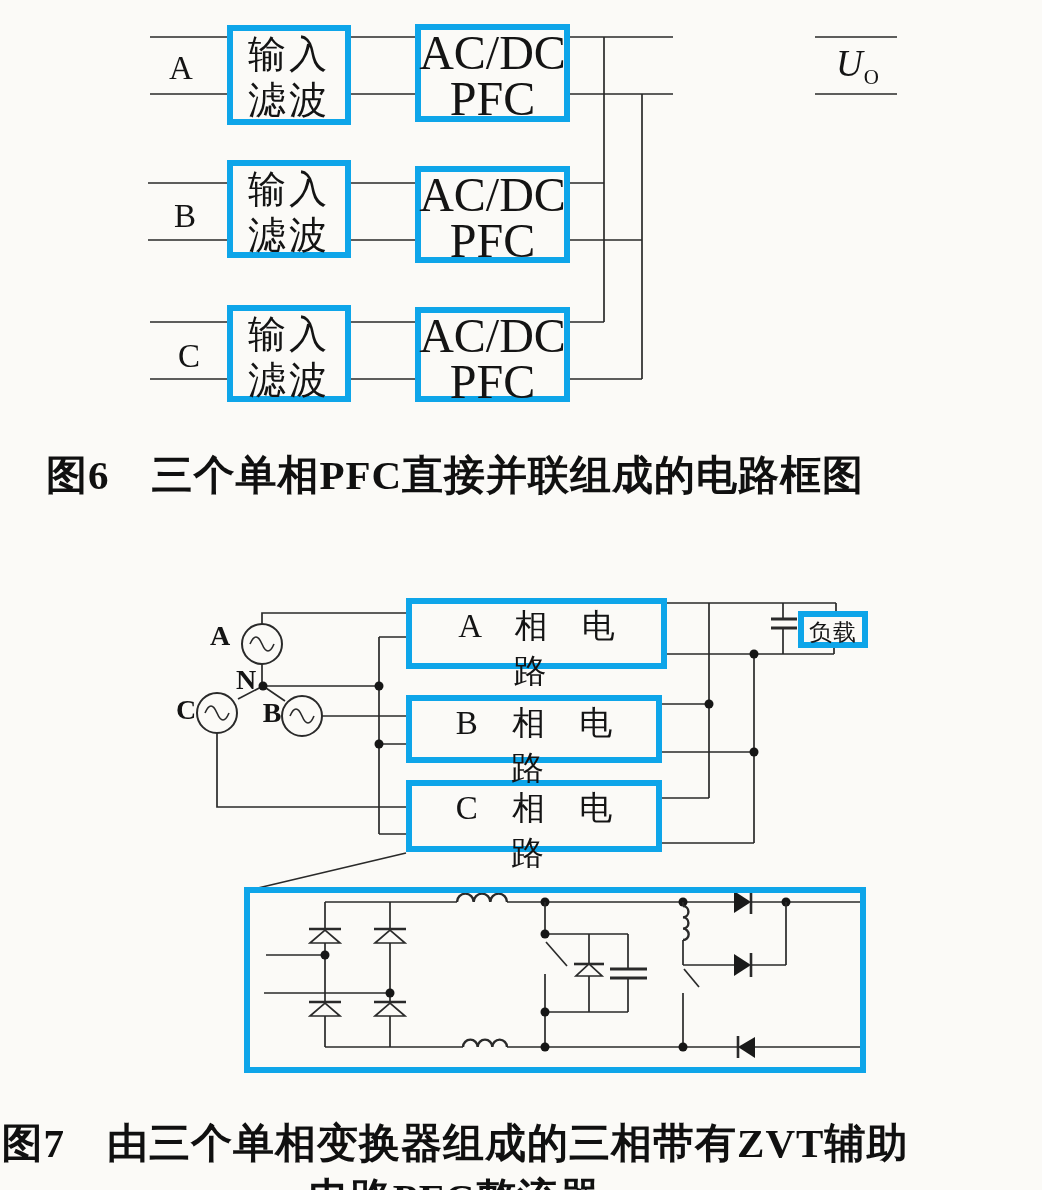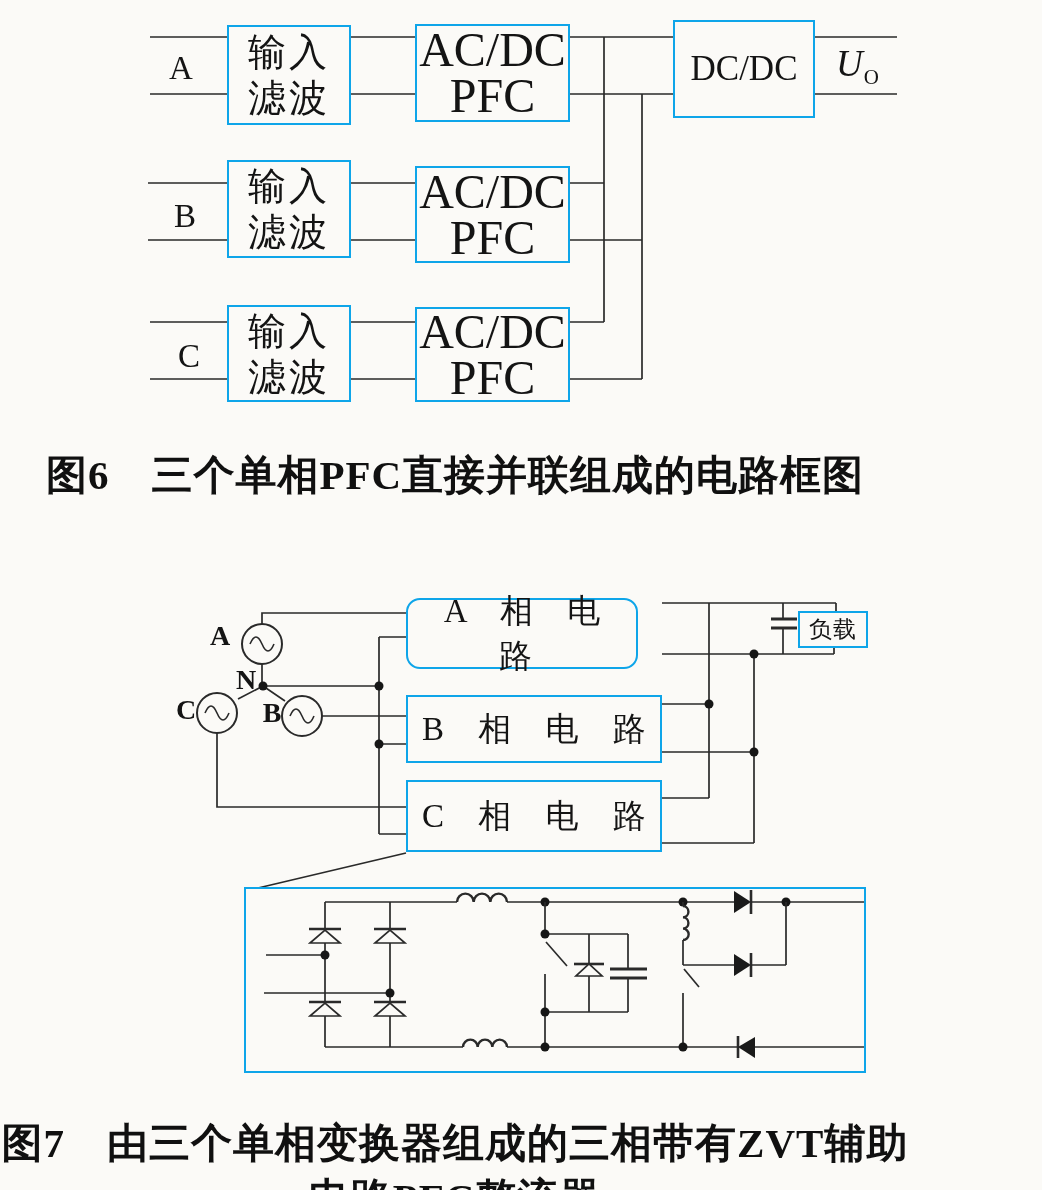--- a/index.html
+++ b/index.html
@@ -3,22 +3,22 @@
 <meta charset="utf-8">
 <style>
   html,body{margin:0;padding:0;background:#e8e8e6;}
   .page{
     position:relative;width:1042px;height:1190px;margin:0 auto;
     background:#fbfaf7;overflow:hidden;
     font-family:"Liberation Serif","DejaVu Serif",serif;color:#141414;
   }
   svg.wires{position:absolute;left:0;top:0;z-index:1;}
   .box{
-    position:absolute;z-index:2;border:2px solid #0ea5e9;background:transparent;
-    display:flex;flex-direction:column;align-items:center;justify-content:center;
+    position:absolute;z-index:2;border:6px solid #0ea5e9;background:transparent;
+    display:flex;flex-direction:column;align-items:center;justify-content:space-between;
     box-sizing:border-box;text-align:center;
   }
   .cn{font-family:"Liberation Serif","DejaVu Serif",serif;}
   .filter-box{font-size:38px;line-height:46px;letter-spacing:3px;}
   .pfc-box{font-size:48px;line-height:46px;}
   .dcdc-box{font-size:35px;}
   .phase-circuit-box{font-size:33px;letter-spacing:13px;text-indent:13px;}
   .load-box{font-size:23px;letter-spacing:1px;}
   .lbl{position:absolute;z-index:2;text-align:center;}
   .lbl6{font-size:33px;width:34px;}
@@ -184,34 +184,31 @@
   </div>
   <div class="box pfc-box" style="left:415px;top:166px;width:155px;height:97px;">
     <span>AC/DC</span>
     <span>PFC</span>
   </div>
   <div class="box pfc-box" style="left:415px;top:307px;width:155px;height:95px;">
     <span>AC/DC</span>
     <span>PFC</span>
   </div>
 
-  <div class="box dcdc-box" style="left:673px;top:20px;width:142px;height:98px;">
-    <span>DC/DC</span>
-  </div>
 
   <div class="uo"><span>U</span><sub>O</sub></div>
 
   <div class="caption cn" style="top:448px;">图6　三个单相PFC直接并联组成的电路框图</div>
 
   <div class="lbl lbl7" style="left:203px;top:620px;">A</div>
   <div class="lbl lbl7" style="left:229px;top:664px;">N</div>
   <div class="lbl lbl7" style="left:255px;top:697px;">B</div>
   <div class="lbl lbl7" style="left:169px;top:694px;">C</div>
 
-  <div class="box phase-circuit-box cn" style="left:406px;top:598px;width:232px;height:71px;border-radius:14px;">
+  <div class="box phase-circuit-box cn" style="left:406px;top:598px;width:261px;height:71px;">
     <span>A 相 电 路</span>
   </div>
   <div class="box phase-circuit-box cn" style="left:406px;top:780px;width:256px;height:72px;">
     <span>C 相 电 路</span>
   </div>
   <div class="box phase-circuit-box cn" style="left:406px;top:695px;width:256px;height:68px;">
     <span>B 相 电 路</span>
   </div>
 
   <div class="box load-box cn" style="left:798px;top:611px;width:70px;height:37px;">

